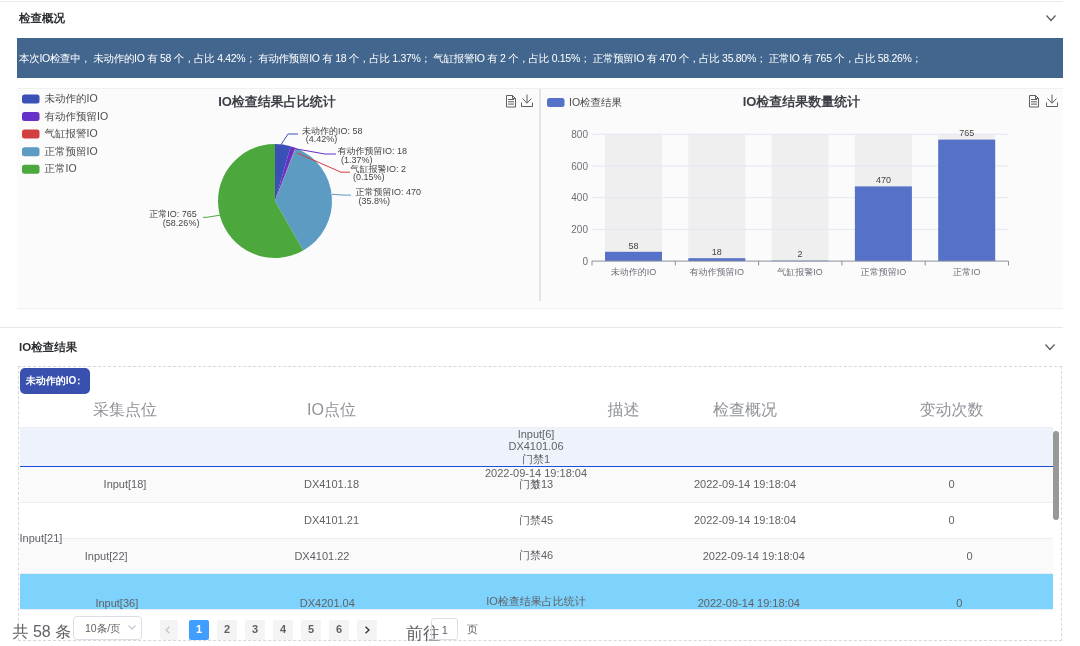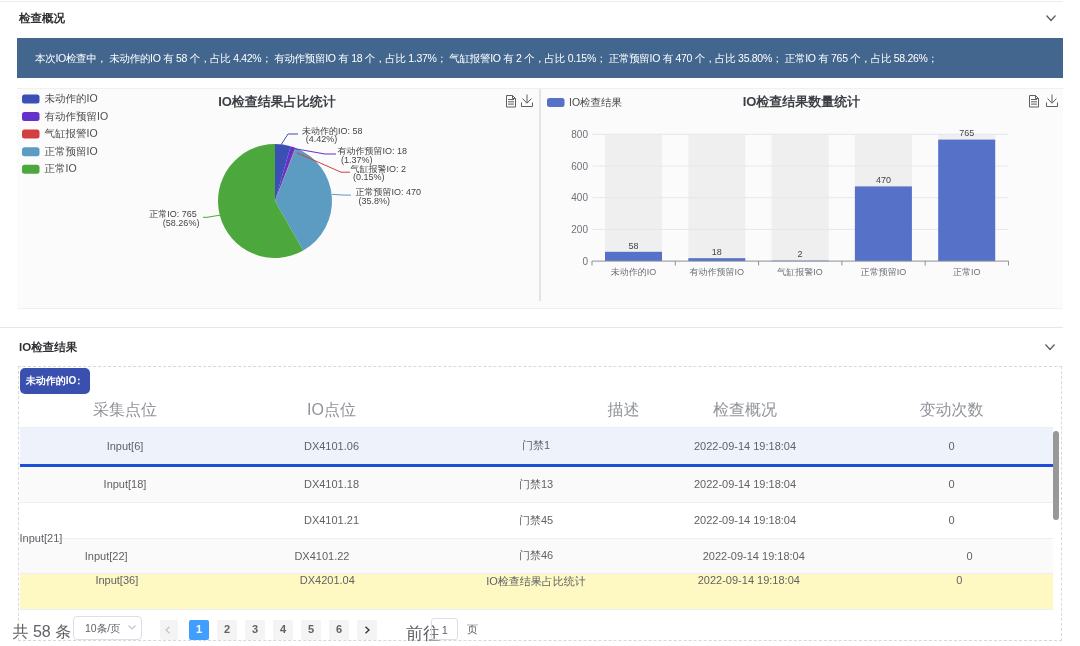--- a/index.html
+++ b/index.html
@@ -13,21 +13,21 @@
 <body>
 <div class="page">
 
   <div class="abs" style="left:0;top:1px;width:1063px;height:1px;background:#e9ebf1;"></div>
 
   <div class="abs sectitle" style="left:19px;top:11px;">检查概况</div>
   <svg class="chev" style="left:1045px;top:14px;" width="12" height="9" viewBox="0 0 12 9">
       <polyline points="1.5,1.5 6,6.5 10.5,1.5" fill="none" stroke="#5a5a5a" stroke-width="1.2"></polyline>
     </svg>
 
-  <div class="abs" style="left:17px;top:38px;width:1046px;height:40px;background:#42668e;color:#fff;font-size:10.5px;line-height:40px;letter-spacing:-0.3px;padding-left:18px;white-space:nowrap;">本次IO检查中，&nbsp;未动作的IO 有 58 个，占比 4.42%；&nbsp;有动作预留IO 有 18 个，占比 1.37%；&nbsp;气缸报警IO 有 2 个，占比 0.15%；&nbsp;正常预留IO 有 470 个，占比 35.80%；&nbsp;正常IO 有 765 个，占比 58.26%；</div>
+  <div class="abs" style="left:17px;top:38px;width:1046px;height:40px;background:#42668e;color:#fff;font-size:10.5px;line-height:40px;letter-spacing:-0.3px;padding-left:2px;white-space:nowrap;">本次IO检查中，&nbsp;未动作的IO 有 58 个，占比 4.42%；&nbsp;有动作预留IO 有 18 个，占比 1.37%；&nbsp;气缸报警IO 有 2 个，占比 0.15%；&nbsp;正常预留IO 有 470 个，占比 35.80%；&nbsp;正常IO 有 765 个，占比 58.26%；</div>
 
   <div class="abs" style="left:17px;top:88px;width:1046px;height:221px;background:#fbfbfb;border-top:1px solid #f0f0f0;border-bottom:1px solid #f0f0f0;">
   <svg width="1046" height="221" viewBox="0 0 1046 221" style="display:block" font-family="&quot;Liberation Sans&quot;,sans-serif">
 
     <line x1="523" y1="0" x2="523" y2="212" stroke="#cccccc" stroke-width="1"></line>
 
     <g>
       <rect x="5" y="5.4" width="17.5" height="9" rx="2.5" fill="#3a50b4"></rect>
       <rect x="5" y="22.9" width="17.5" height="9" rx="2.5" fill="#6631c8"></rect>
       <rect x="5" y="40.6" width="17.5" height="9" rx="2.5" fill="#d23f3f"></rect>
@@ -171,21 +171,21 @@
   <div class="abs" style="left:19.5px;top:368px;width:70.5px;height:26px;background:#3950ae;border-radius:5px;color:#fff;font-weight:bold;font-size:10px;text-align:center;line-height:26px;">未动作的IO<span style="margin-left:-2.5px;">：</span></div>
 
   <div class="abs" style="left:19.5px;top:394px;width:1033px;">
     <div style="display:flex;height:33.5px;align-items:center;color:#909399;font-size:16px;border-bottom:1px solid #ebeef5;">
       <div style="width:211px;text-align:center;">采集点位</div>
         <div style="width:202px;text-align:center;">IO点位</div>
         <div style="width:207px;text-align:right;">描述</div>
         <div style="width:211px;text-align:center;">检查概况</div>
         <div style="width:202px;text-align:center;">变动次数</div>
     </div>
-    <div style="display:flex;height:39px;align-items:center;color:#606266;font-size:11px;border-bottom:3px solid #1d4ed8;background:#eef3fb;">
+    <div style="display:flex;height:39px;align-items:center;color:#606266;font-size:11px;border-bottom:1px solid #1d4ed8;background:#eef3fb;flex-direction:column;">
       <div style="width:211px;text-align:center;">Input[6]</div>
         <div style="width:202px;text-align:center;">DX4101.06</div>
         <div style="width:207px;text-align:center;">门禁1</div>
         <div style="width:211px;text-align:center;">2022-09-14 19:18:04</div>
         <div style="width:202px;text-align:center;">0</div>
     </div>
     <div style="display:flex;height:36px;align-items:center;color:#606266;font-size:11px;border-bottom:1px solid #ebeef5;background:#fafafa;">
       <div style="width:211px;text-align:center;">Input[18]</div>
         <div style="width:202px;text-align:center;">DX4101.18</div>
         <div style="width:207px;text-align:center;">门禁13</div>
@@ -199,21 +199,21 @@
         <div style="width:211px;text-align:center;">2022-09-14 19:18:04</div>
         <div style="width:202px;text-align:center;">0</div>
     </div>
     <div style="display:flex;height:35.5px;align-items:center;color:#606266;font-size:11px;border-bottom:1px solid #ebeef5;background:#fafafa;gap:46px;">
       <div style="width:211px;text-align:center;">Input[22]</div>
         <div style="width:202px;text-align:center;">DX4101.22</div>
         <div style="width:207px;text-align:center;">门禁46</div>
         <div style="width:211px;text-align:center;">2022-09-14 19:18:04</div>
         <div style="width:202px;text-align:center;">0</div>
     </div>
-    <div style="display:flex;height:35.5px;align-items:flex-start;color:#606266;font-size:11px;border-bottom:1px solid #ebeef5;background:#fef9c3;gap:20px;">
+    <div style="display:flex;height:35.5px;align-items:flex-end;color:#606266;font-size:11px;border-bottom:1px solid #ebeef5;background:#7dd3fc;gap:20px;">
       <div style="width:211px;text-align:center;">Input[36]</div>
         <div style="width:202px;text-align:center;">DX4201.04</div>
         <div style="width:207px;text-align:center;">IO检查结果占比统计</div>
         <div style="width:211px;text-align:center;">2022-09-14 19:18:04</div>
         <div style="width:202px;text-align:center;">0</div>
     </div>
   </div>
 
   <div class="abs" style="left:1052.5px;top:431px;width:6px;height:89px;background:#989898;border-radius:3px;"></div>
 

